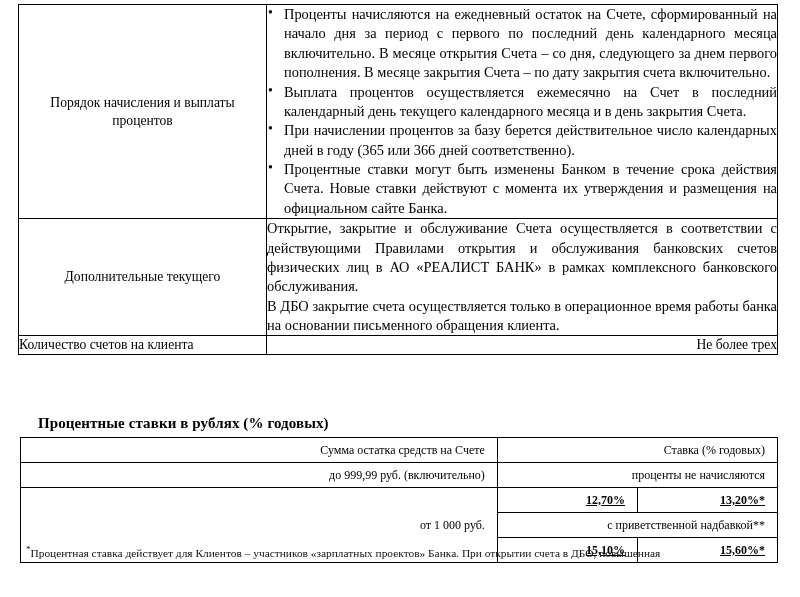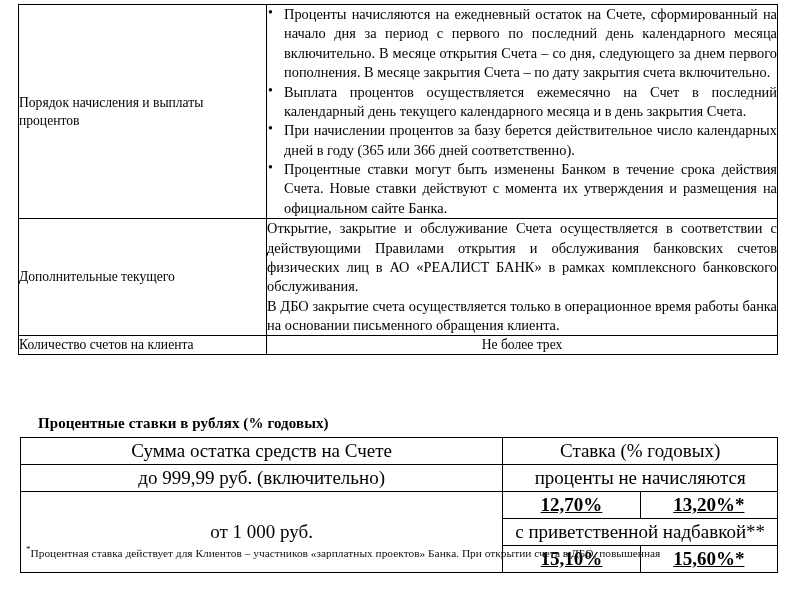--- a/index.html
+++ b/index.html
@@ -32,20 +32,21 @@
     border-collapse: collapse;
     table-layout: fixed;
   }
   table.main-table td {
     border: 1.6px solid #000000;
     padding: 0;
     vertical-align: middle;
   }
   td.label-cell {
     width: 247px;
+    text-align: center;
     font-size: 13.6px;
     line-height: 1.32;
     padding: 4px 8px;
   }
   td.body-cell {
     vertical-align: top;
     padding: 3px 7px 4px 7px;
   }
 
   .para {
@@ -67,21 +68,21 @@
     font-size: 14px;
   }
   .para + .para { margin-top: 0px; }
 
   td.small-row {
     font-size: 13.6px;
     line-height: 1.3;
     padding: 3px 8px;
   }
   td.small-row.left-label { text-align: left; }
-  td.small-row.left-text  { text-align: center; }
+  td.small-row.left-text  { text-align: right; }
 
   
   .rates-heading {
     position: absolute;
     left: 38px;
     top: 415px;
     font-size: 15px;
     font-weight: bold;
     letter-spacing: 0.1px;
     white-space: nowrap;
@@ -91,23 +92,23 @@
   table.rates-table {
     position: absolute;
     left: 20px;
     top: 437px;
     width: 758px;
     border-collapse: collapse;
     table-layout: fixed;
   }
   table.rates-table td {
     border: 1.5px solid #000000;
-    text-align: center;
-    font-size: 19px;
-    padding: 2px 4px;
+    text-align: right;
+    font-size: 12px;
+    padding: 2px 12px;
     height: 20px;
     vertical-align: middle;
   }
   td.rt-sum  { width: 358px; }
   td.rt-half { width: 200px; }
   td.bold    { font-weight: bold; font-size: 14.6px; text-decoration: underline; }
 
   
   .footnote {
     position: absolute;

